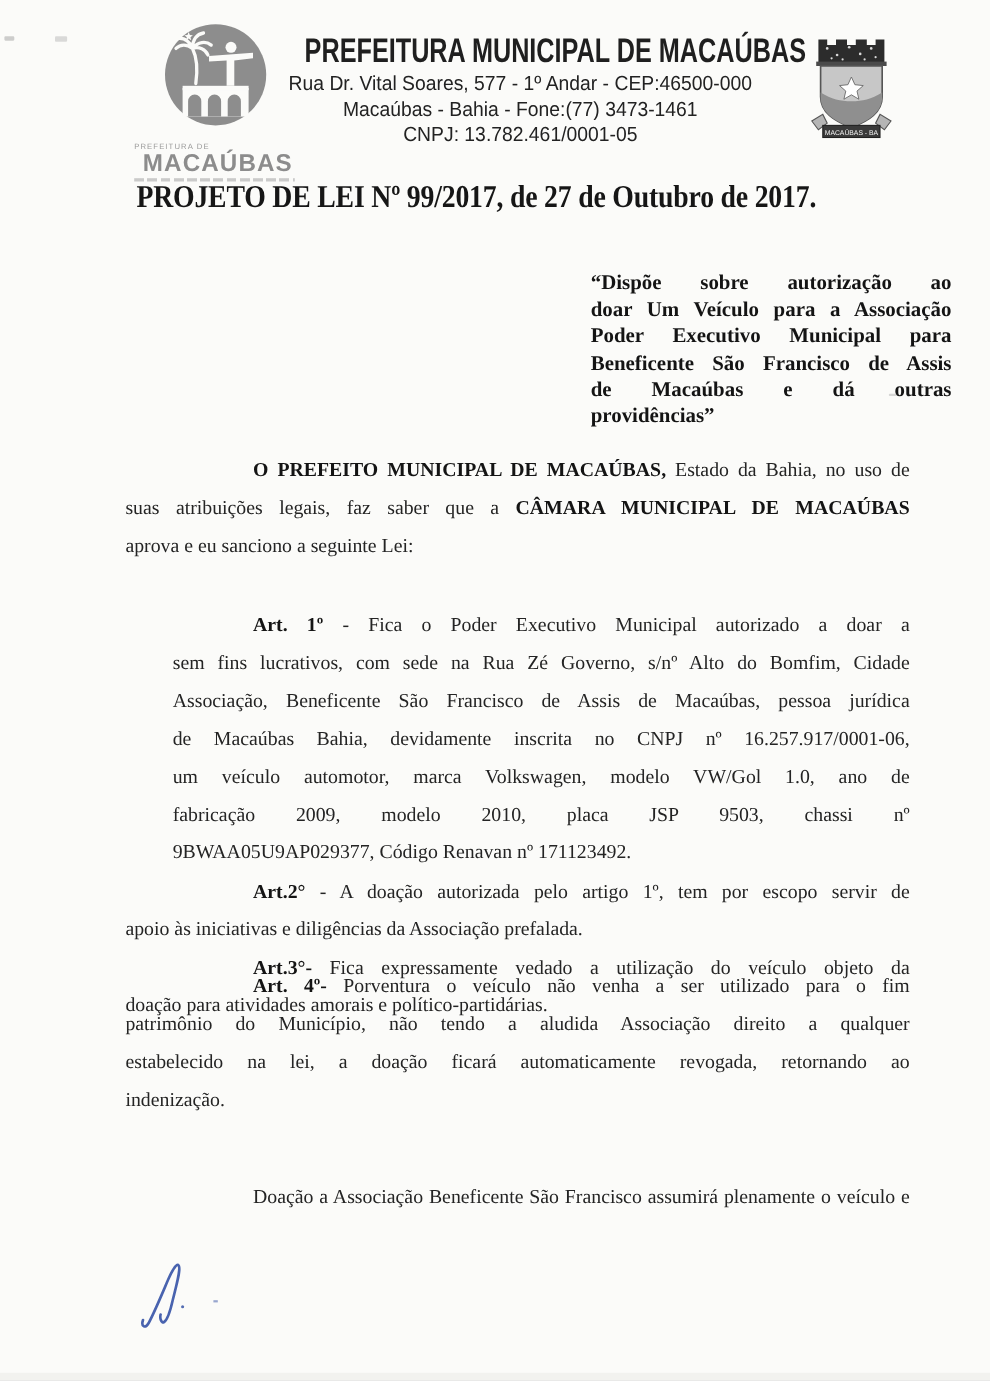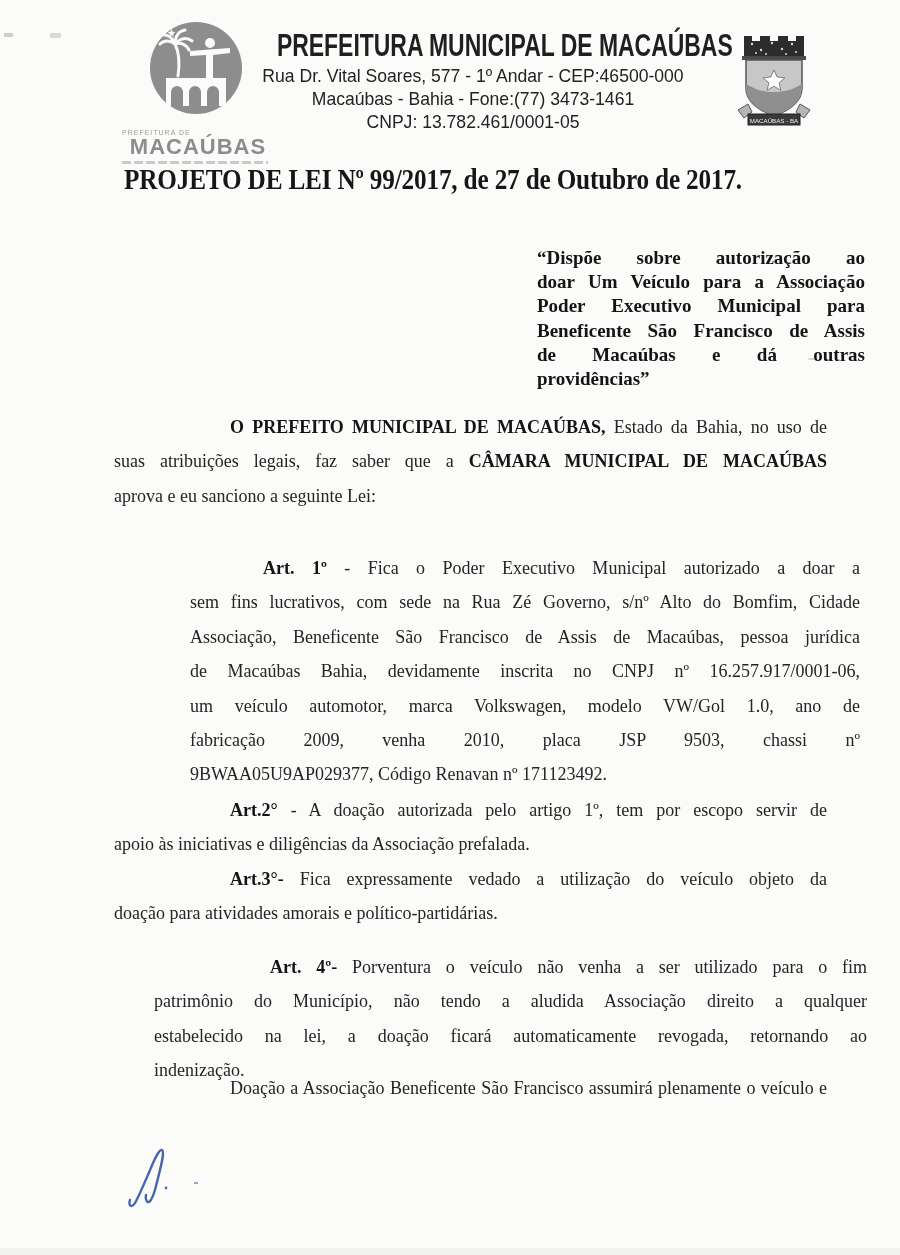--- a/index.html
+++ b/index.html
@@ -25,25 +25,25 @@
   
   #epigraph{position:absolute;left:505px;top:246px;width:328px;font-size:19px;font-weight:bold;
     line-height:24.2px;color:#1b1b1b;margin-left:32px;}
   
   .para{position:absolute;left:114px;width:713px;font-size:18px;line-height:34.4px;color:#242424;}
   .tline{text-align:justify;text-align-last:justify;}
   .tline.last{text-align-last:left;}
   .b{font-weight:bold;color:#141414;}
   .para .tline:first-child{text-indent:116px;}
   #para-preamble{top:410px;}
-  #para-art1{left:157px;width:670px;top:551px;margin-left:33px;}
+  #para-art1{left:157px;width:670px;top:551px;}
   #para-art1 .tline:first-child{text-indent:73px;}
   #para-art2{top:793px;}
   #para-art3{top:862px;}
-  #para-art4{top:950px;margin-left:40px;}
+  #para-art4{top:879px;}
   #para-art5{top:1071px;}
   
   #rubric{position:absolute;left:116px;top:1138px;}
   .speck{position:absolute;background:#a8a8a8;opacity:.55;border-radius:1px;}
   #bottom-shade{position:absolute;left:0;bottom:0;width:100%;height:7px;background:#f2f2ef;}
 </style>
 </head>
 <body>
 
 <div id="page">
@@ -119,21 +119,21 @@
       <div class="tline"><span class="b">O PREFEITO MUNICIPAL DE MACAÚBAS,</span><span> Estado da Bahia, no uso de</span></div>
       <div class="tline"><span>suas atribuições legais, faz saber que a </span><span class="b">CÂMARA MUNICIPAL DE MACAÚBAS</span></div>
       <div class="tline last"><span>aprova e eu sanciono a seguinte Lei:</span></div>
     </div>
   <div id="para-art1" class="para">
       <div class="tline"><span class="b">Art. 1º</span><span> - Fica o Poder Executivo Municipal autorizado a doar a</span></div>
       <div class="tline"><span>sem fins lucrativos, com sede na Rua Zé Governo, s/nº Alto do Bomfim, Cidade</span></div>
       <div class="tline"><span>Associação, Beneficente São Francisco de Assis de Macaúbas, pessoa jurídica</span></div>
       <div class="tline"><span>de Macaúbas Bahia, devidamente inscrita no CNPJ nº 16.257.917/0001-06,</span></div>
       <div class="tline"><span>um veículo automotor, marca Volkswagen, modelo VW/Gol 1.0, ano de</span></div>
-      <div class="tline"><span>fabricação 2009, venha 2010, placa JSP 9503, chassi nº</span></div>
+      <div class="tline"><span>fabricação 2009, modelo 2010, placa JSP 9503, chassi nº</span></div>
       <div class="tline last"><span>9BWAA05U9AP029377, Código Renavan nº 171123492.</span></div>
     </div>
   <div id="para-art2" class="para">
       <div class="tline"><span class="b">Art.2°</span><span> - A doação autorizada pelo artigo 1º, tem por escopo servir de</span></div>
       <div class="tline last"><span>apoio às iniciativas e diligências da Associação prefalada.</span></div>
     </div>
   <div id="para-art3" class="para">
       <div class="tline"><span class="b">Art.3°-</span><span> Fica expressamente vedado a utilização do veículo objeto da</span></div>
       <div class="tline last"><span>doação para atividades amorais e político-partidárias.</span></div>
     </div>

